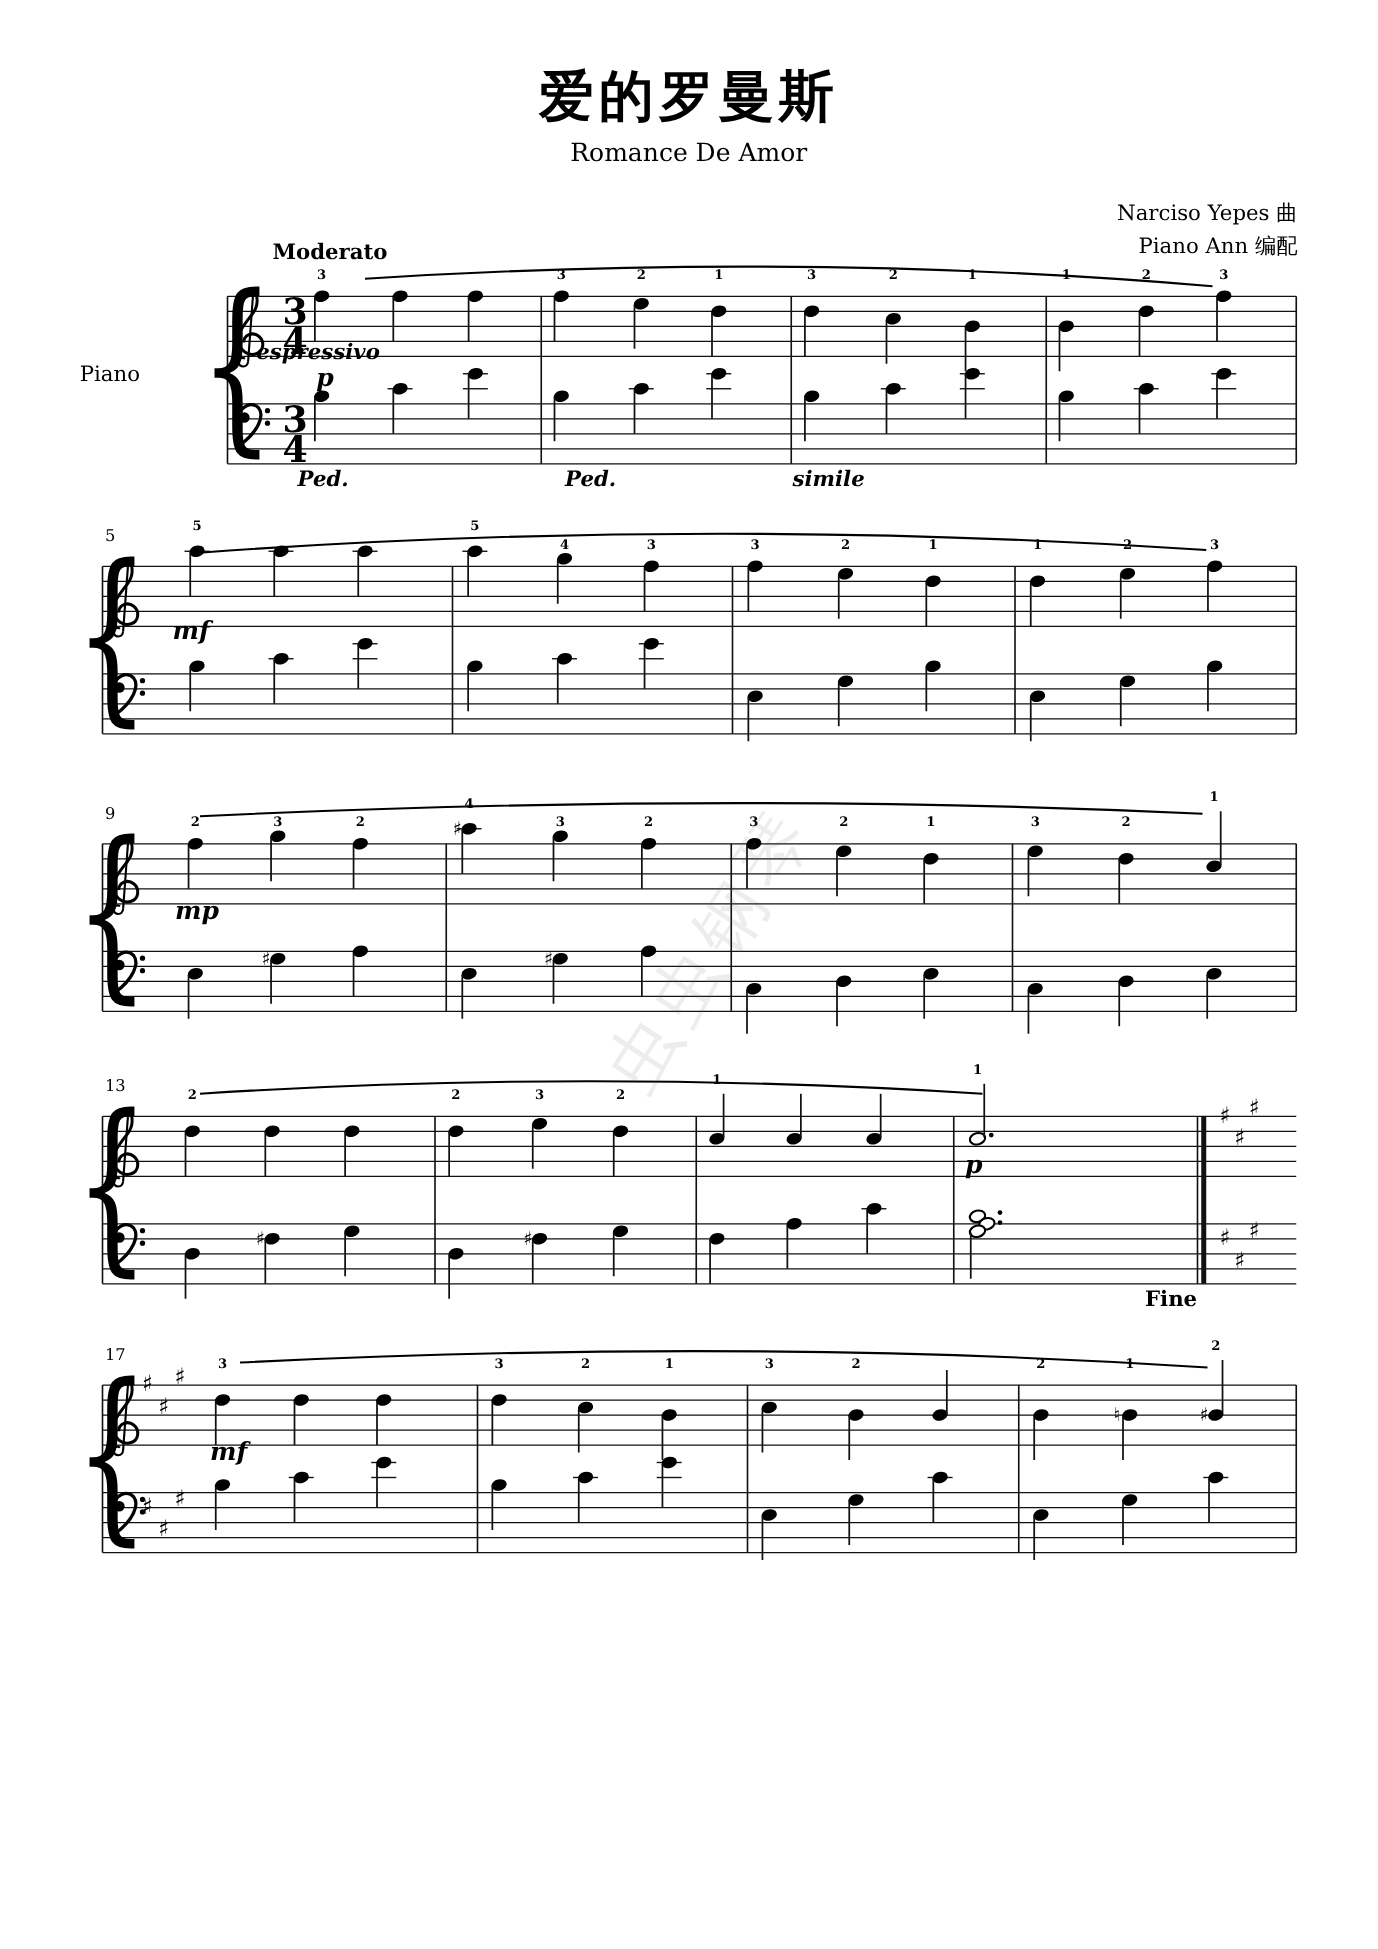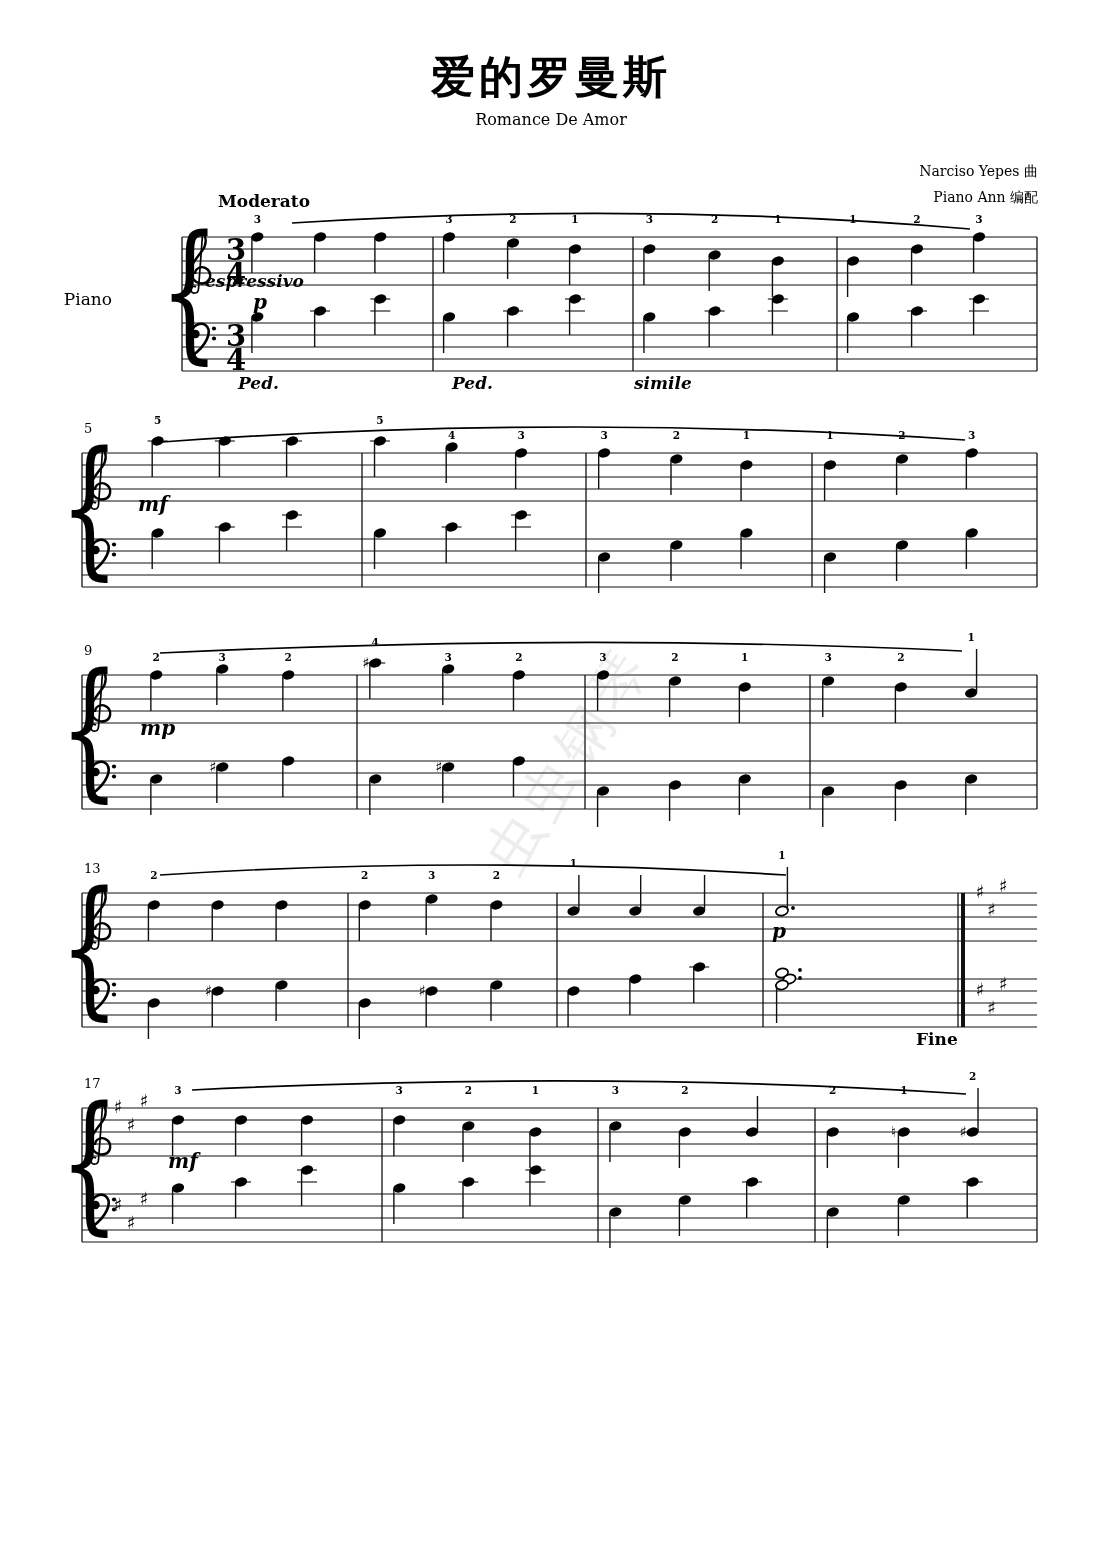--- a/index.html
+++ b/index.html
@@ -1,21 +1,21 @@
 <!DOCTYPE html>
 <html><head>
 <meta charset="utf-8">
 <style>
   html,body{margin:0;padding:0;background:#fff;}
   .page{position:relative;width:1102px;height:1360px;background:#ffffff;overflow:hidden;
         font-family:"DejaVu Serif",serif;color:#000;}
   .title{position:absolute;top:48px;left:0;width:100%;text-align:center;
          font-size:44px;font-weight:bold;letter-spacing:4px;}
-  .subtitle{position:absolute;top:110px;left:0;width:100%;text-align:center;font-size:16px;}
-  .credits{position:absolute;top:158px;right:64px;text-align:right;font-size:14px;line-height:26px;}
+  .subtitle{position:absolute;top:110px;left:0;width:100%;text-align:center;font-size:20px;}
+  .credits{position:absolute;top:158px;right:64px;text-align:right;font-size:17px;line-height:26px;}
   .footer{position:absolute;top:1468px;left:0;width:100%;text-align:center;font-size:17px;}
   .wm-center{position:absolute;left:468px;top:846px;transform:rotate(-57deg);transform-origin:0 0;
              font-size:56px;letter-spacing:8px;color:rgba(110,110,110,0.12);white-space:nowrap;}
   .wm-corner{position:absolute;left:922px;top:1478px;transform:rotate(-33deg);transform-origin:0 50%;
              font-size:24px;letter-spacing:2px;color:rgba(150,150,150,0.30);white-space:nowrap;}
   svg{position:absolute;left:0;top:0;}
   
   .f{font:bold 10.5px "DejaVu Serif",serif}
   .acc{font:15px "DejaVu Sans",sans-serif}
   .ts{font:bold 29px "DejaVu Serif",serif}

